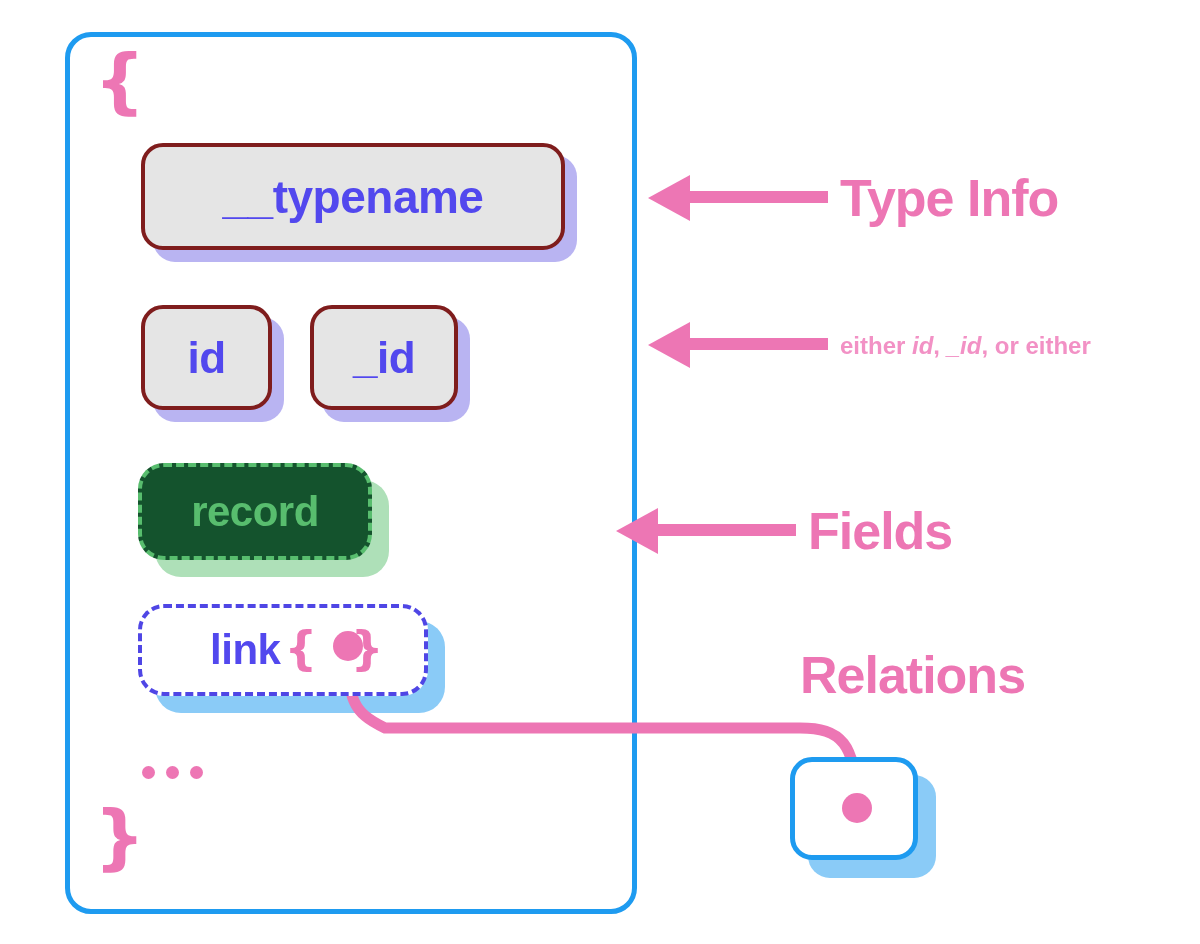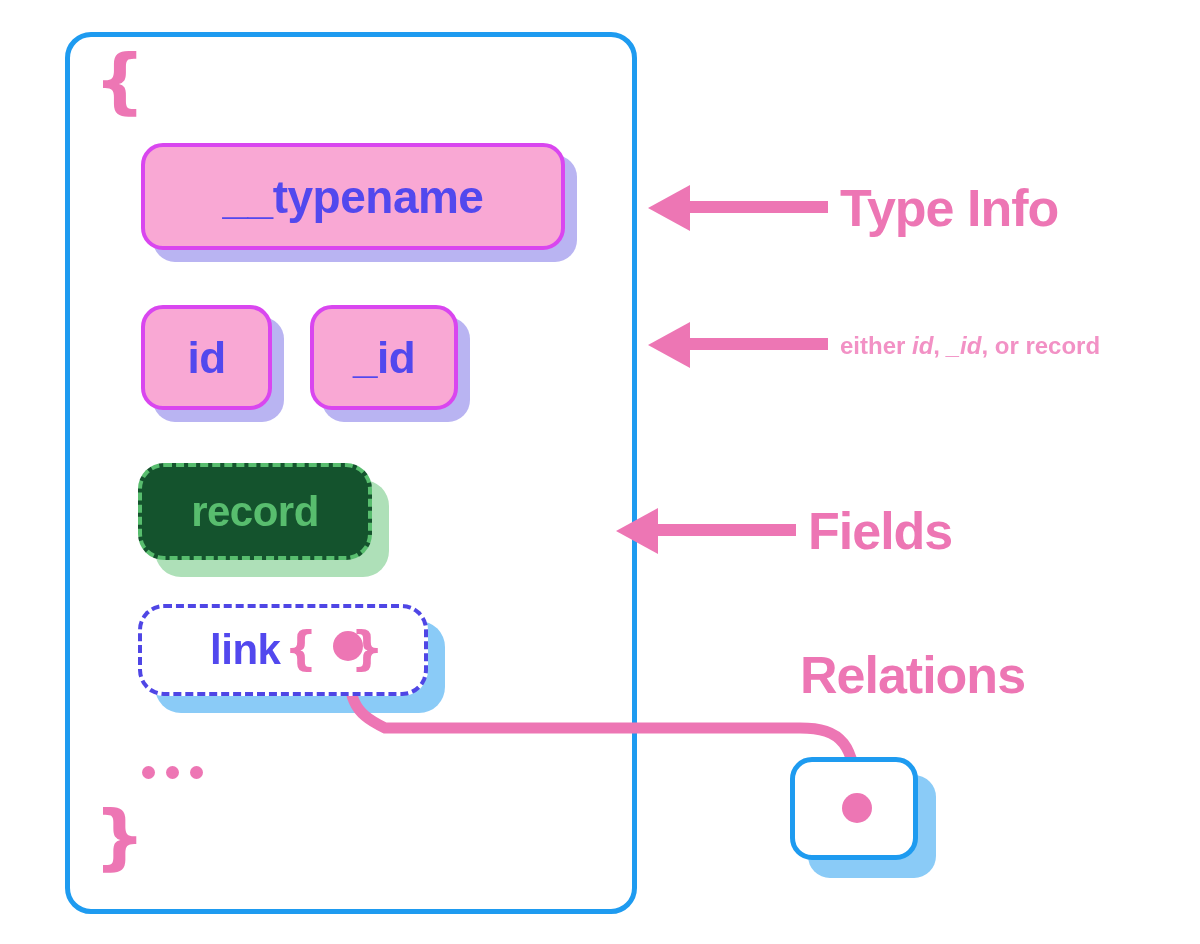--- a/index.html
+++ b/index.html
@@ -71,22 +71,22 @@
     z-index: 3;
   }
   .chip-shadow {
     position: absolute;
     border-radius: inherit;
     z-index: 1;
   }
 
   
   .chip-purple {
-    background: #f9a8d4;
-    border: 4px solid #d946ef;
+    background: #e5e5e5;
+    border: 4px solid #7f1d1d;
     color: #5248EE;
     border-radius: 22px;
   }
   .shadow-purple { background: #B9B4F2; border-radius: 22px; }
 
   
   .chip-green {
     background: #14532d;
     border: 4px dashed #58BD6E;
     color: #58BD6E;
@@ -213,21 +213,21 @@
   .anno-sub {
     color: #F291C5;
     font-weight: 600;
     font-size: 24px;
     line-height: 1.2;
     white-space: nowrap;
     margin-top: 2px;
   }
   .anno-sub em { font-style: italic; }
 
-  #annotation-type-info { left: 648px; top: 181px; }
+  #annotation-type-info { left: 648px; top: 171px; }
   #annotation-keys      { left: 648px; top: 322px; }
   #annotation-fields    { left: 616px; top: 480px; margin-top: 24px; }
 
   #annotation-relations {
     position: absolute;
     left: 800px;
     top: 648px;
     z-index: 5;
   }
 </style>
@@ -300,21 +300,21 @@
       <div class="anno-title">Type Info</div>
     </div>
   </div>
 
   <div class="annotation" id="annotation-keys">
     <svg class="arrow" viewBox="0 0 180 46">
       <polygon points="0,23 42,0 42,46" fill="#ED76B4"></polygon>
       <rect x="40" y="16" width="140" height="12" fill="#ED76B4"></rect>
     </svg>
     <div class="anno-text-block">
-      <div class="anno-sub"><span>either </span><em>id</em><span>, </span><em>_id</em><span>, or record</span></div>
+      <div class="anno-sub"><span>either </span><em>id</em><span>, </span><em>_id</em><span>, or either</span></div>
     </div>
   </div>
 
   <div class="annotation" id="annotation-fields">
     <svg class="arrow" viewBox="0 0 180 46">
       <polygon points="0,23 42,0 42,46" fill="#ED76B4"></polygon>
       <rect x="40" y="16" width="140" height="12" fill="#ED76B4"></rect>
     </svg>
     <div class="anno-text-block">
       <div class="anno-title">Fields</div>

